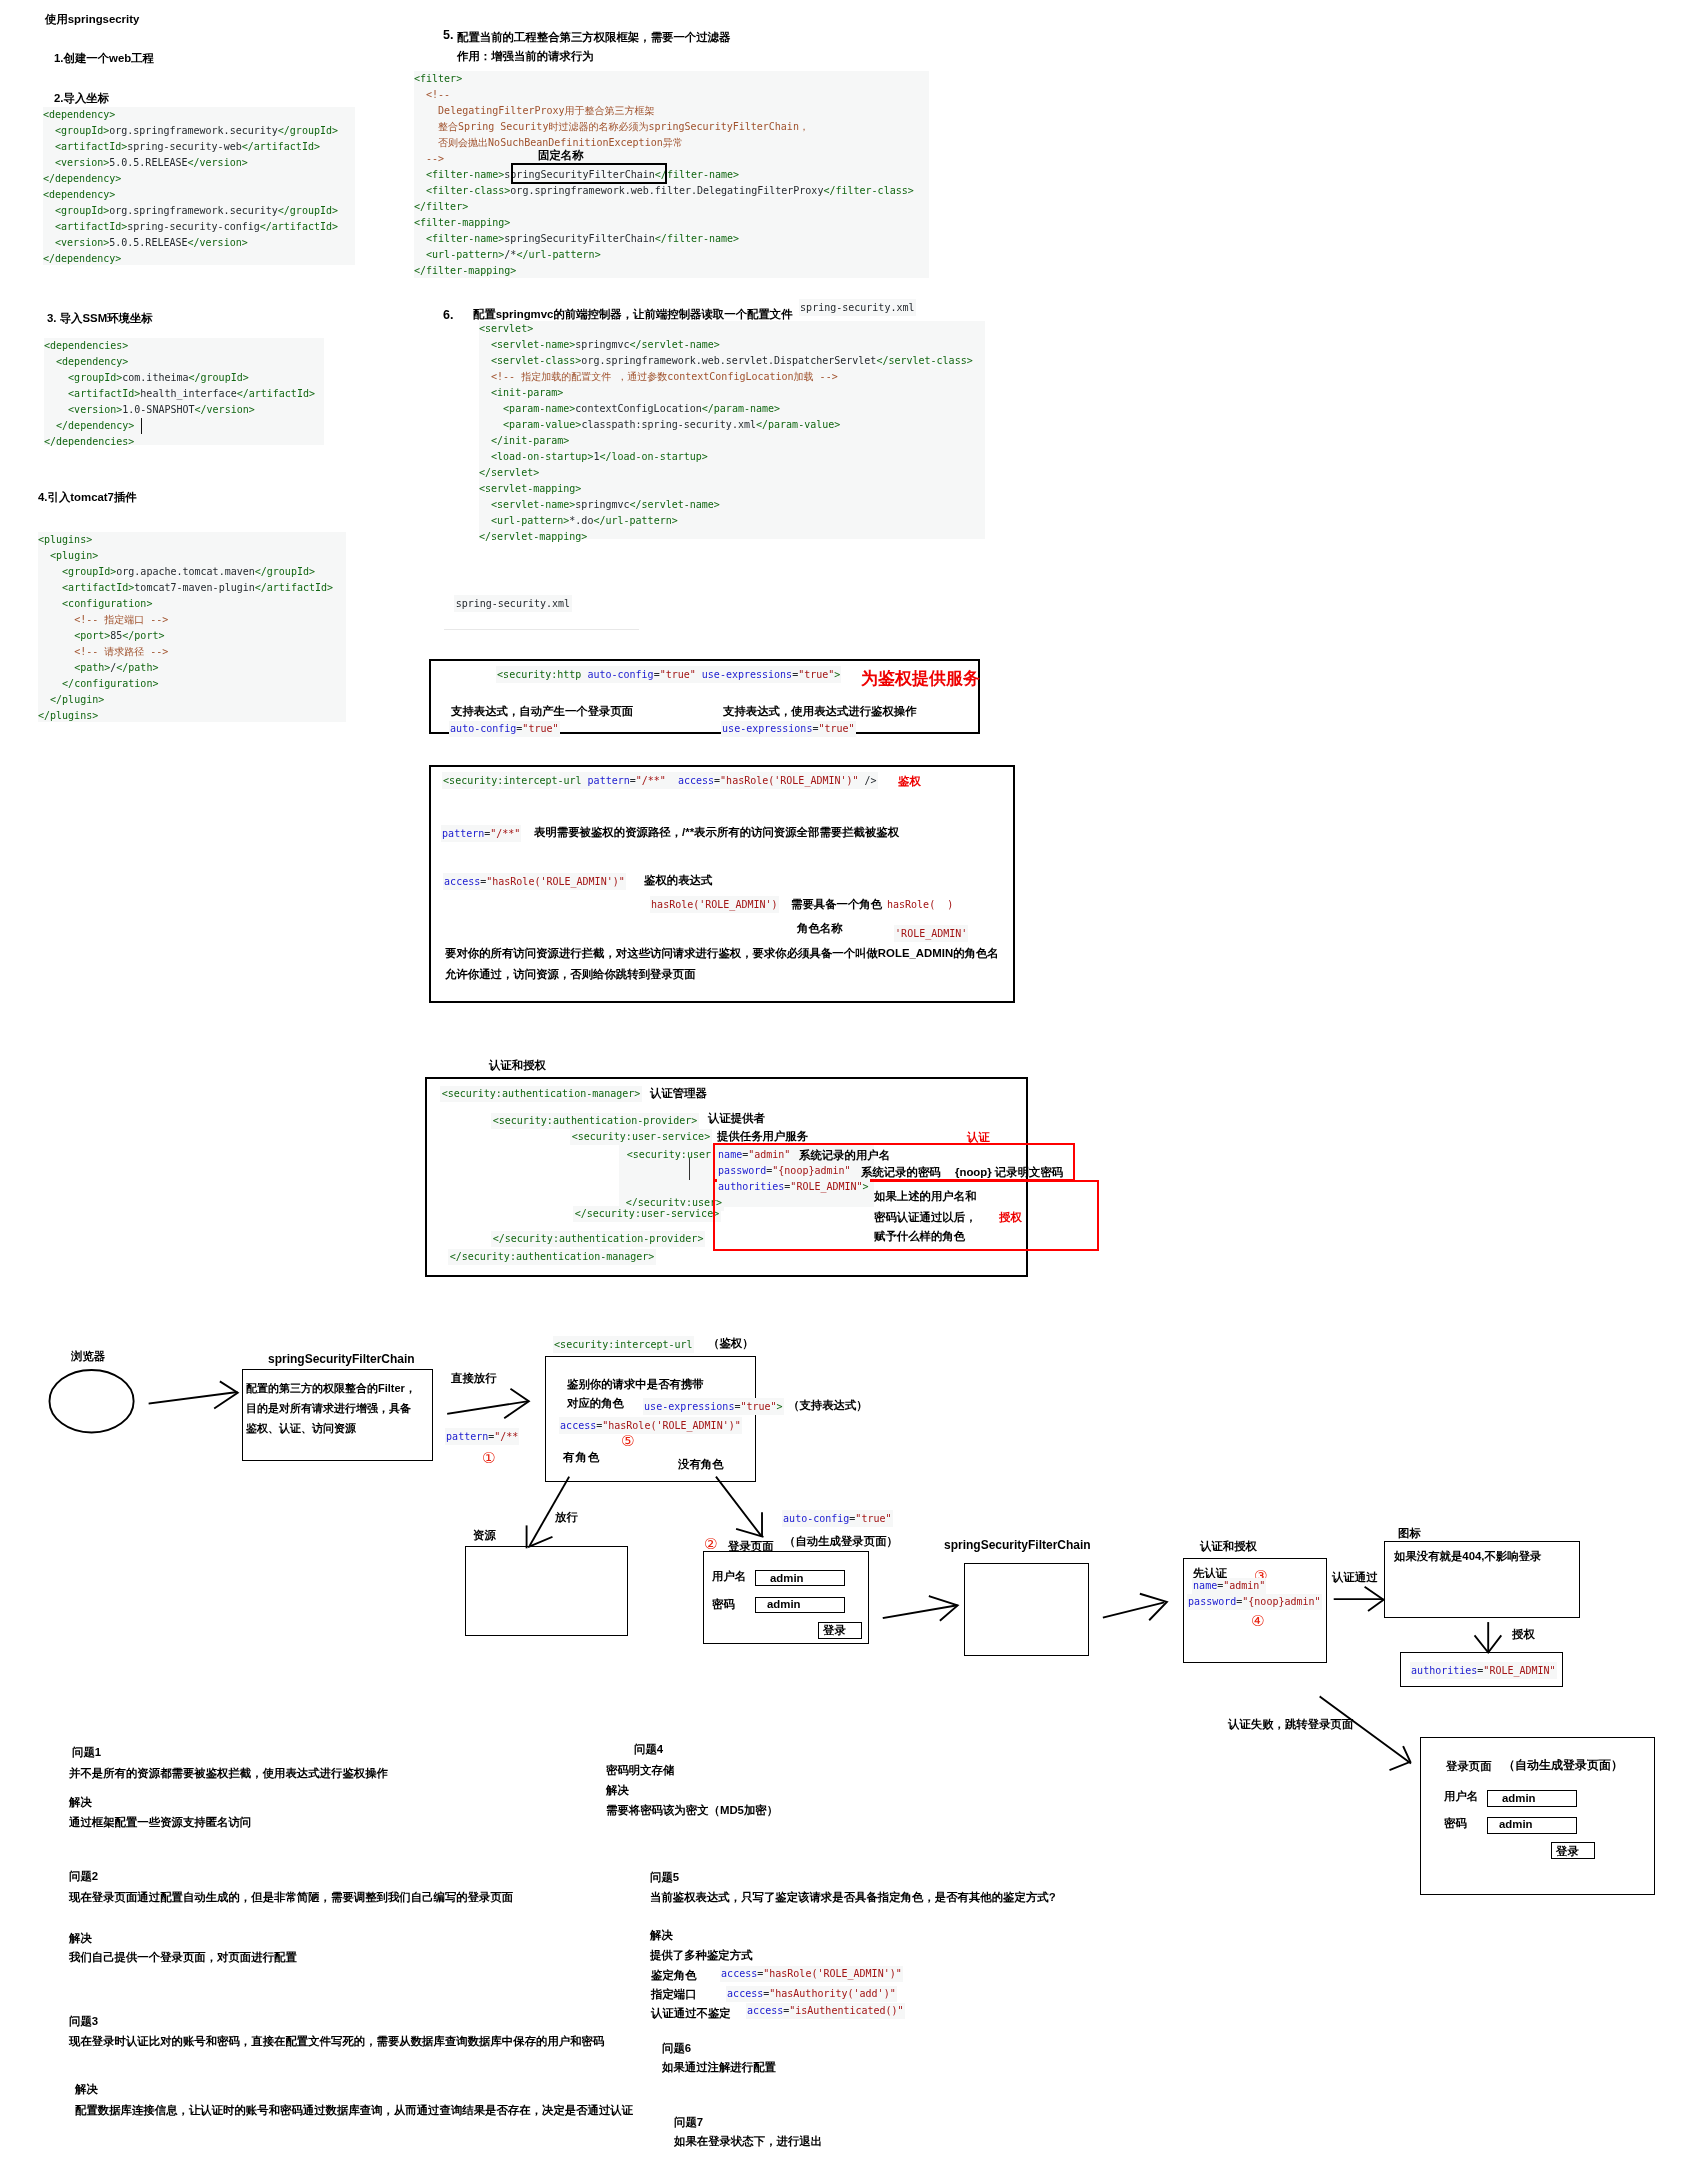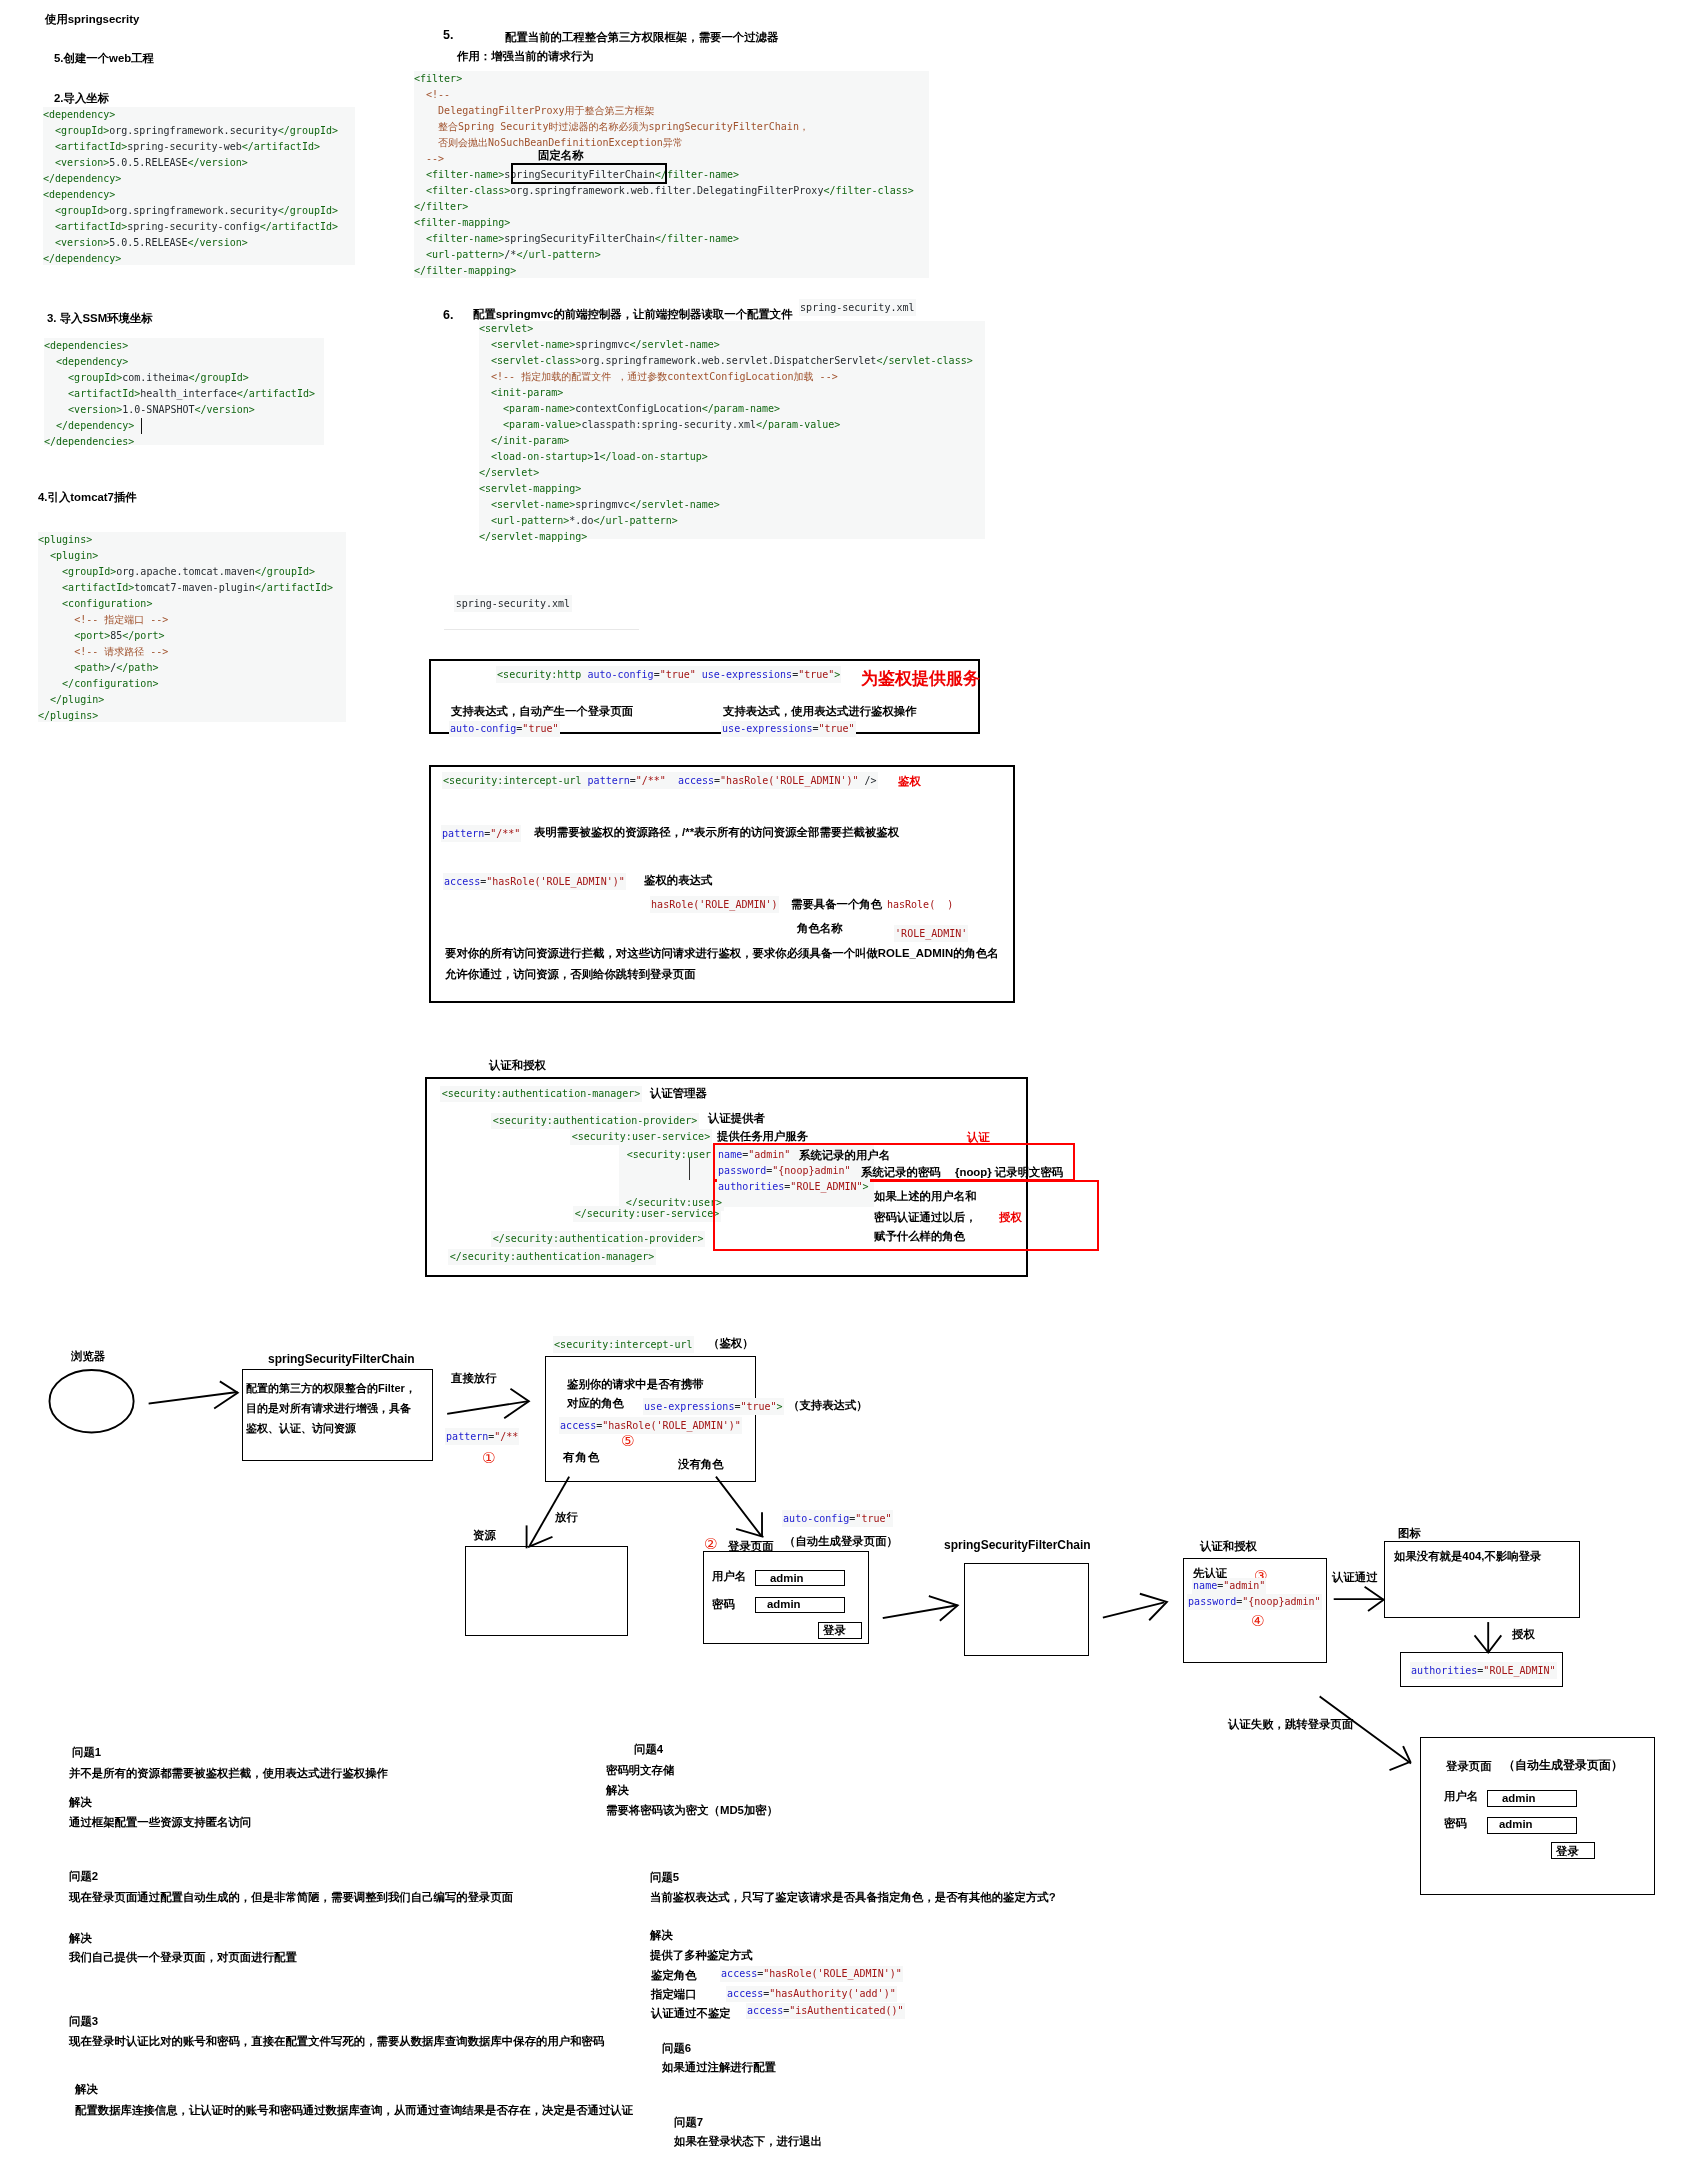--- a/index.html
+++ b/index.html
@@ -18,33 +18,33 @@
   .hd{font-weight:bold;color:#000;}
   .red{color:#ee0000;font-weight:bold;}
   svg.ov{position:absolute;left:0;top:0;width:1706px;height:2161px;}
 </style>
 </head>
 <body>
 
 <div id="page">
 
 <div class="abs hd" style="left:45px;top:12px;font-size:11.4px;">使用springsecrity</div>
-<div class="abs hd" style="left:54px;top:51px;font-size:11.4px;">5.创建一个web工程</div>
+<div class="abs hd" style="left:54px;top:51px;font-size:11.4px;">1.创建一个web工程</div>
 <div class="abs hd" style="left:54px;top:91px;font-size:11.4px;">2.导入坐标</div>
 <div class="abs cblock code" id="cb-deps" style="left:43px;top:107px;width:312px;height:158px;padding:0;"><div><span class="t">&lt;dependency&gt;</span></div><div><span class="v">  </span><span class="t">&lt;groupId&gt;</span><span class="v">org.springframework.security</span><span class="t">&lt;/groupId&gt;</span></div><div><span class="v">  </span><span class="t">&lt;artifactId&gt;</span><span class="v">spring-security-web</span><span class="t">&lt;/artifactId&gt;</span></div><div><span class="v">  </span><span class="t">&lt;version&gt;</span><span class="v">5.0.5.RELEASE</span><span class="t">&lt;/version&gt;</span></div><div><span class="t">&lt;/dependency&gt;</span></div><div><span class="t">&lt;dependency&gt;</span></div><div><span class="v">  </span><span class="t">&lt;groupId&gt;</span><span class="v">org.springframework.security</span><span class="t">&lt;/groupId&gt;</span></div><div><span class="v">  </span><span class="t">&lt;artifactId&gt;</span><span class="v">spring-security-config</span><span class="t">&lt;/artifactId&gt;</span></div><div><span class="v">  </span><span class="t">&lt;version&gt;</span><span class="v">5.0.5.RELEASE</span><span class="t">&lt;/version&gt;</span></div><div><span class="t">&lt;/dependency&gt;</span></div></div>
 
 <div class="abs hd" style="left:47px;top:311px;font-size:11.4px;">3. 导入SSM环境坐标</div>
 <div class="abs cblock code" id="cb-ssm" style="left:44px;top:338px;width:280px;height:107px;"><div><span class="t">&lt;dependencies&gt;</span></div><div><span class="v">  </span><span class="t">&lt;dependency&gt;</span></div><div><span class="v">    </span><span class="t">&lt;groupId&gt;</span><span class="v">com.itheima</span><span class="t">&lt;/groupId&gt;</span></div><div><span class="v">    </span><span class="t">&lt;artifactId&gt;</span><span class="v">health_interface</span><span class="t">&lt;/artifactId&gt;</span></div><div><span class="v">    </span><span class="t">&lt;version&gt;</span><span class="v">1.0-SNAPSHOT</span><span class="t">&lt;/version&gt;</span></div><div><span class="v">  </span><span class="t">&lt;/dependency&gt;</span></div><div><span class="t">&lt;/dependencies&gt;</span></div></div>
 <div class="abs" style="left:141px;top:418px;width:1.1px;height:16px;background:#111;"></div>
 
 <div class="abs hd" style="left:38px;top:490px;font-size:11.4px;">4.引入tomcat7插件</div>
 <div class="abs cblock code" id="cb-plugins" style="left:38px;top:532px;width:308px;height:190px;"><div><span class="t">&lt;plugins&gt;</span></div><div><span class="v">  </span><span class="t">&lt;plugin&gt;</span></div><div><span class="v">    </span><span class="t">&lt;groupId&gt;</span><span class="v">org.apache.tomcat.maven</span><span class="t">&lt;/groupId&gt;</span></div><div><span class="v">    </span><span class="t">&lt;artifactId&gt;</span><span class="v">tomcat7-maven-plugin</span><span class="t">&lt;/artifactId&gt;</span></div><div><span class="v">    </span><span class="t">&lt;configuration&gt;</span></div><div><span class="v">      </span><span class="c">&lt;!-- 指定端口 --&gt;</span></div><div><span class="v">      </span><span class="t">&lt;port&gt;</span><span class="v">85</span><span class="t">&lt;/port&gt;</span></div><div><span class="v">      </span><span class="c">&lt;!-- 请求路径 --&gt;</span></div><div><span class="v">      </span><span class="t">&lt;path&gt;</span><span class="v">/</span><span class="t">&lt;/path&gt;</span></div><div><span class="v">    </span><span class="t">&lt;/configuration&gt;</span></div><div><span class="v">  </span><span class="t">&lt;/plugin&gt;</span></div><div><span class="t">&lt;/plugins&gt;</span></div></div>
 
 <div class="abs hd" style="left:443px;top:28px;font-size:12.5px;">5.</div>
-<div class="abs hd" style="left:457px;top:30px;font-size:11.4px;margin-left:48px;">配置当前的工程整合第三方权限框架，需要一个过滤器</div>
+<div class="abs hd" style="left:457px;top:30px;font-size:11.4px;">配置当前的工程整合第三方权限框架，需要一个过滤器</div>
 <div class="abs hd" style="left:457px;top:49px;font-size:11.4px;">作用：增强当前的请求行为</div>
 <div class="abs cblock code" id="cb-filter" style="left:414px;top:71px;width:515px;height:207px;"><div><span class="t">&lt;filter&gt;</span></div><div><span class="v">  </span><span class="c">&lt;!--</span></div><div><span class="v">    </span><span class="c">DelegatingFilterProxy用于整合第三方框架</span></div><div><span class="v">    </span><span class="c">整合Spring Security时过滤器的名称必须为springSecurityFilterChain，</span></div><div><span class="v">    </span><span class="c">否则会抛出NoSuchBeanDefinitionException异常</span></div><div><span class="v">  </span><span class="c">--&gt;</span></div><div><span class="v">  </span><span class="t">&lt;filter-name&gt;</span><span class="v">springSecurityFilterChain</span><span class="t">&lt;/filter-name&gt;</span></div><div><span class="v">  </span><span class="t">&lt;filter-class&gt;</span><span class="v">org.springframework.web.filter.DelegatingFilterProxy</span><span class="t">&lt;/filter-class&gt;</span></div><div><span class="t">&lt;/filter&gt;</span></div><div><span class="t">&lt;filter-mapping&gt;</span></div><div><span class="v">  </span><span class="t">&lt;filter-name&gt;</span><span class="v">springSecurityFilterChain</span><span class="t">&lt;/filter-name&gt;</span></div><div><span class="v">  </span><span class="t">&lt;url-pattern&gt;</span><span class="v">/*</span><span class="t">&lt;/url-pattern&gt;</span></div><div><span class="t">&lt;/filter-mapping&gt;</span></div></div>
 <div class="abs hd" style="left:538px;top:148px;font-size:11.4px;">固定名称</div>
 <div class="abs" style="left:511px;top:163px;width:156px;height:21px;border:2.3px solid #000;box-sizing:border-box;"></div>
 
 <div class="abs hd" style="left:443px;top:308px;font-size:12.5px;">6.</div>
 <div class="abs hd" style="left:473px;top:307px;font-size:11.4px;">配置springmvc的前端控制器，让前端控制器读取一个配置文件</div>
 <div class="abs code cblock" style="left:799px;top:299px;padding:0.6px 1.1px;">spring-security.xml</div>
 <div class="abs cblock code" id="cb-servlet" style="left:479px;top:321px;width:506px;height:218px;"><div><span class="t">&lt;servlet&gt;</span></div><div><span class="v">  </span><span class="t">&lt;servlet-name&gt;</span><span class="v">springmvc</span><span class="t">&lt;/servlet-name&gt;</span></div><div><span class="v">  </span><span class="t">&lt;servlet-class&gt;</span><span class="v">org.springframework.web.servlet.DispatcherServlet</span><span class="t">&lt;/servlet-class&gt;</span></div><div><span class="v">  </span><span class="c">&lt;!-- 指定加载的配置文件 ，通过参数contextConfigLocation加载 --&gt;</span></div><div><span class="v">  </span><span class="t">&lt;init-param&gt;</span></div><div><span class="v">    </span><span class="t">&lt;param-name&gt;</span><span class="v">contextConfigLocation</span><span class="t">&lt;/param-name&gt;</span></div><div><span class="v">    </span><span class="t">&lt;param-value&gt;</span><span class="v">classpath:spring-security.xml</span><span class="t">&lt;/param-value&gt;</span></div><div><span class="v">  </span><span class="t">&lt;/init-param&gt;</span></div><div><span class="v">  </span><span class="t">&lt;load-on-startup&gt;</span><span class="v">1</span><span class="t">&lt;/load-on-startup&gt;</span></div><div><span class="t">&lt;/servlet&gt;</span></div><div><span class="t">&lt;servlet-mapping&gt;</span></div><div><span class="v">  </span><span class="t">&lt;servlet-name&gt;</span><span class="v">springmvc</span><span class="t">&lt;/servlet-name&gt;</span></div><div><span class="v">  </span><span class="t">&lt;url-pattern&gt;</span><span class="v">*.do</span><span class="t">&lt;/url-pattern&gt;</span></div><div><span class="t">&lt;/servlet-mapping&gt;</span></div></div>
 

